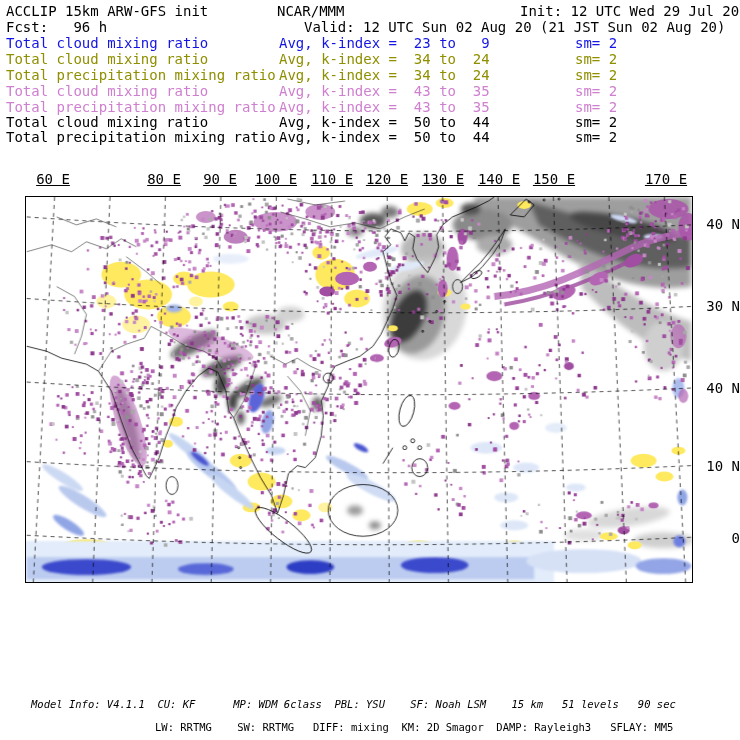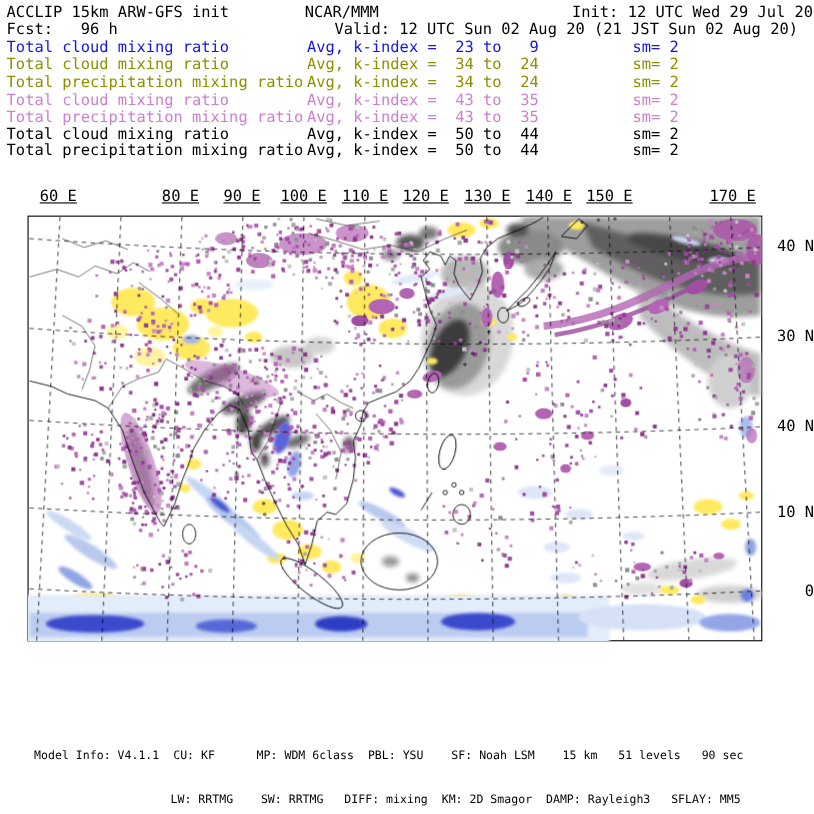--- a/index.html
+++ b/index.html
@@ -1823,17 +1823,17 @@
         <line x1="418" y1="0" x2="423.9" y2="387"></line>
         <line x1="473.7" y1="0" x2="483.5" y2="387"></line>
         <line x1="529.4" y1="0" x2="543.1" y2="387"></line>
         <line x1="585.1" y1="0" x2="602.7" y2="387"></line>
         <line x1="640.9" y1="0" x2="662.3" y2="387"></line>
       </g>
     </svg>
   </div>
 
   <div>
-    <span class="ft" style="left:31px;top:681px;">Model Info: V4.1.1  CU: KF      MP: WDM 6class  PBL: YSU    SF: Noah LSM    15 km   51 levels   90 sec</span>
+    <span class="ft" style="left:31px;top:698px;font-style:italic;">Model Info: V4.1.1  CU: KF      MP: WDM 6class  PBL: YSU    SF: Noah LSM    15 km   51 levels   90 sec</span>
     <span class="ft" style="left:155px;top:721px;">LW: RRTMG    SW: RRTMG   DIFF: mixing  KM: 2D Smagor  DAMP: Rayleigh3   SFLAY: MM5</span>
   </div>
 
 </div>
 
 </body></html>

